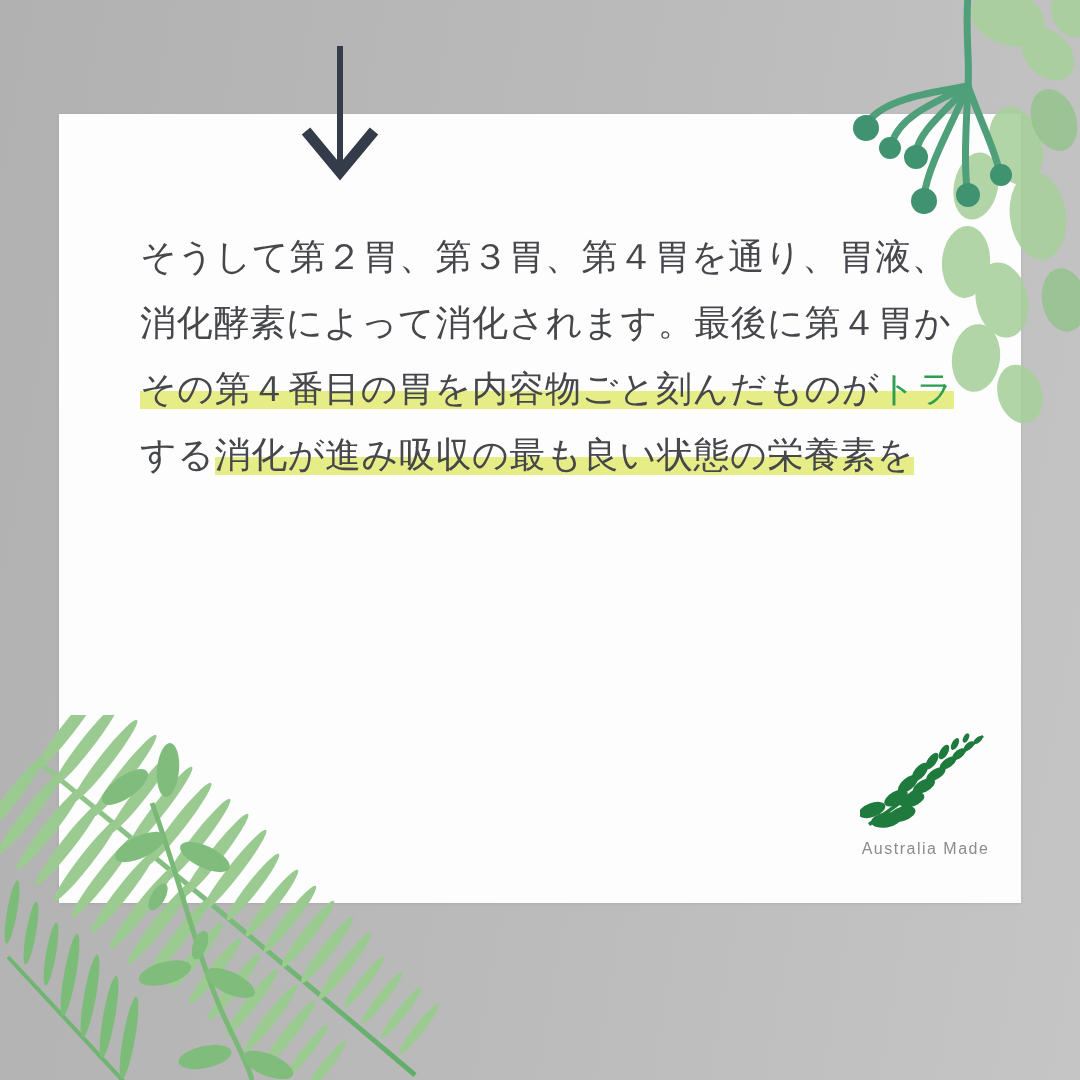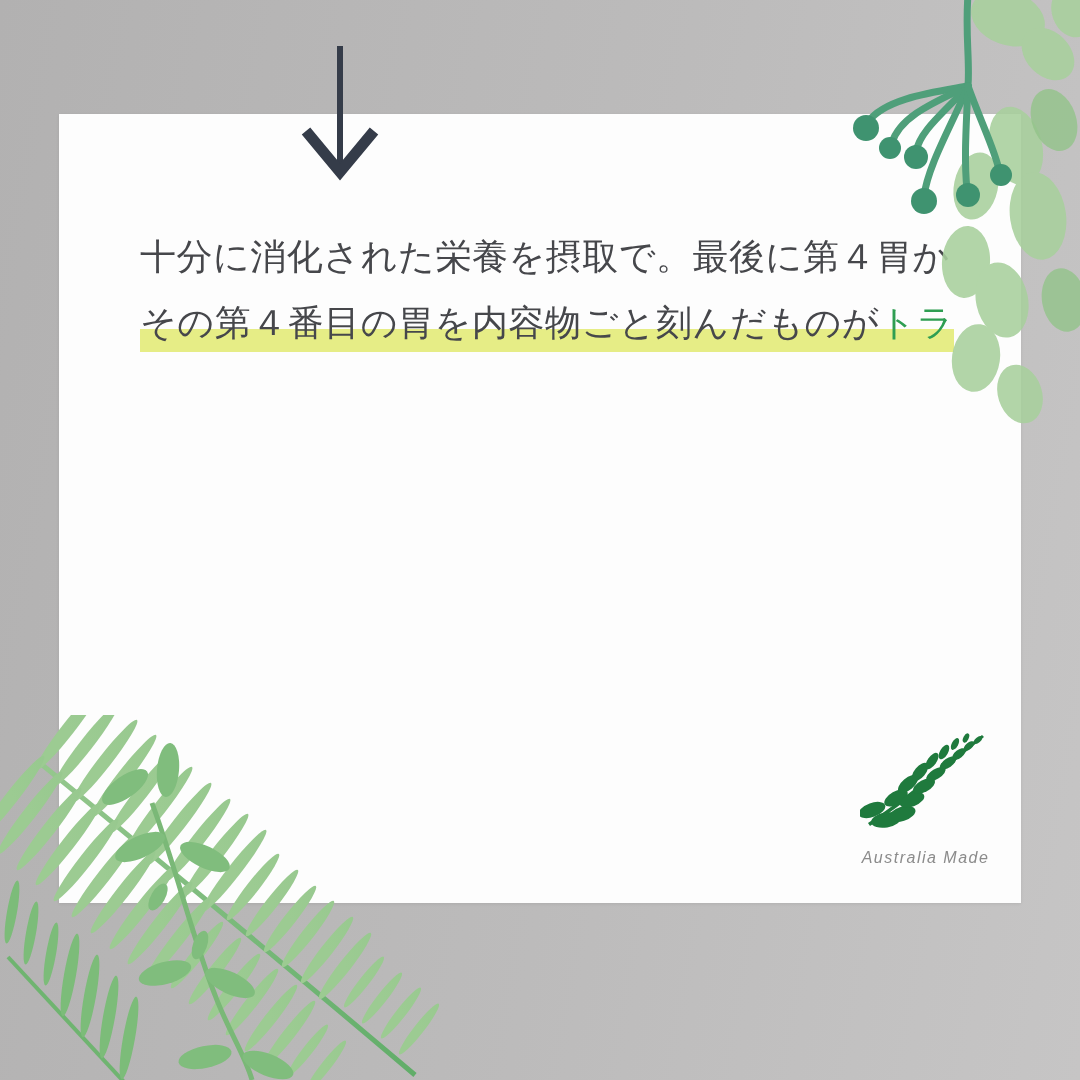--- a/index.html
+++ b/index.html
@@ -14,48 +14,48 @@
     background:#fdfdfd;box-shadow:0 1px 3px rgba(0,0,0,0.08);
   }
   .textblock{
     position:absolute;left:140px;top:224px;width:830px;
     font-size:36px;line-height:66px;letter-spacing:0.5px;
     color:#46474b;font-weight:500;
   }
   .textblock p{margin:0;white-space:nowrap;}
   .hl{
     background:linear-gradient(to bottom,rgba(0,0,0,0) 55%,#e6ed86 55%);
-    padding-bottom:9px;
     -webkit-box-decoration-break:clone;box-decoration-break:clone;
   }
   .green{color:#2f9e52;font-weight:400;}
   .arrow-wrap{position:absolute;left:298px;top:44px;width:84px;height:140px;}
   .deco-tr{position:absolute;right:0;top:0;width:240px;height:430px;}
   .deco-bl{position:absolute;left:0;bottom:0;width:520px;height:365px;}
   .logo{
     position:absolute;left:838px;top:732px;width:175px;
     text-align:center;
   }
   .logo svg{display:block;margin:0 auto;}
   .logo-label{
-    margin-top:17px;font-size:16px;color:#8b8b8b;letter-spacing:1.5px;
+    margin-top:8px;font-size:16px;color:#8b8b8b;letter-spacing:1.5px;
     font-weight:400;
-    font-style:italic;
   }
 </style>
 </head>
 <body>
 
 <div class="stage">
 
   <div class="card"></div>
 
   <div class="textblock">
-    <p><span>十分に消化された栄養を摂取で。最後に第４胃か</span></p>
+    <p><span>そうして第２胃、第３胃、第４胃を通り、胃液、</span></p>
+    <p><span>消化酵素によって消化されます。最後に第４胃か</span></p>
     <p><span class="hl">その第４番目の胃を内容物ごと刻んだものが</span><span class="hl green">トラ</span></p>
+    <p><span>する</span><span class="hl">消化が進み吸収の最も良い状態の栄養素を</span></p>
   </div>
 
   <div class="logo">
     <svg width="132" height="100" viewBox="0 0 132 100">
       <g fill="#1f7a3d" stroke="none">
         <path d="M10,94 C 44,72 86,36 124,5 L 122,3 C 84,33 42,69 8,91 Z"></path>
 
         <ellipse cx="12" cy="78" rx="14" ry="7" transform="rotate(-20 12 78)"></ellipse>
         <ellipse cx="26" cy="88" rx="15" ry="7.5" transform="rotate(-10 26 88)"></ellipse>
         <ellipse cx="42" cy="82" rx="14" ry="7" transform="rotate(-18 42 82)"></ellipse>

